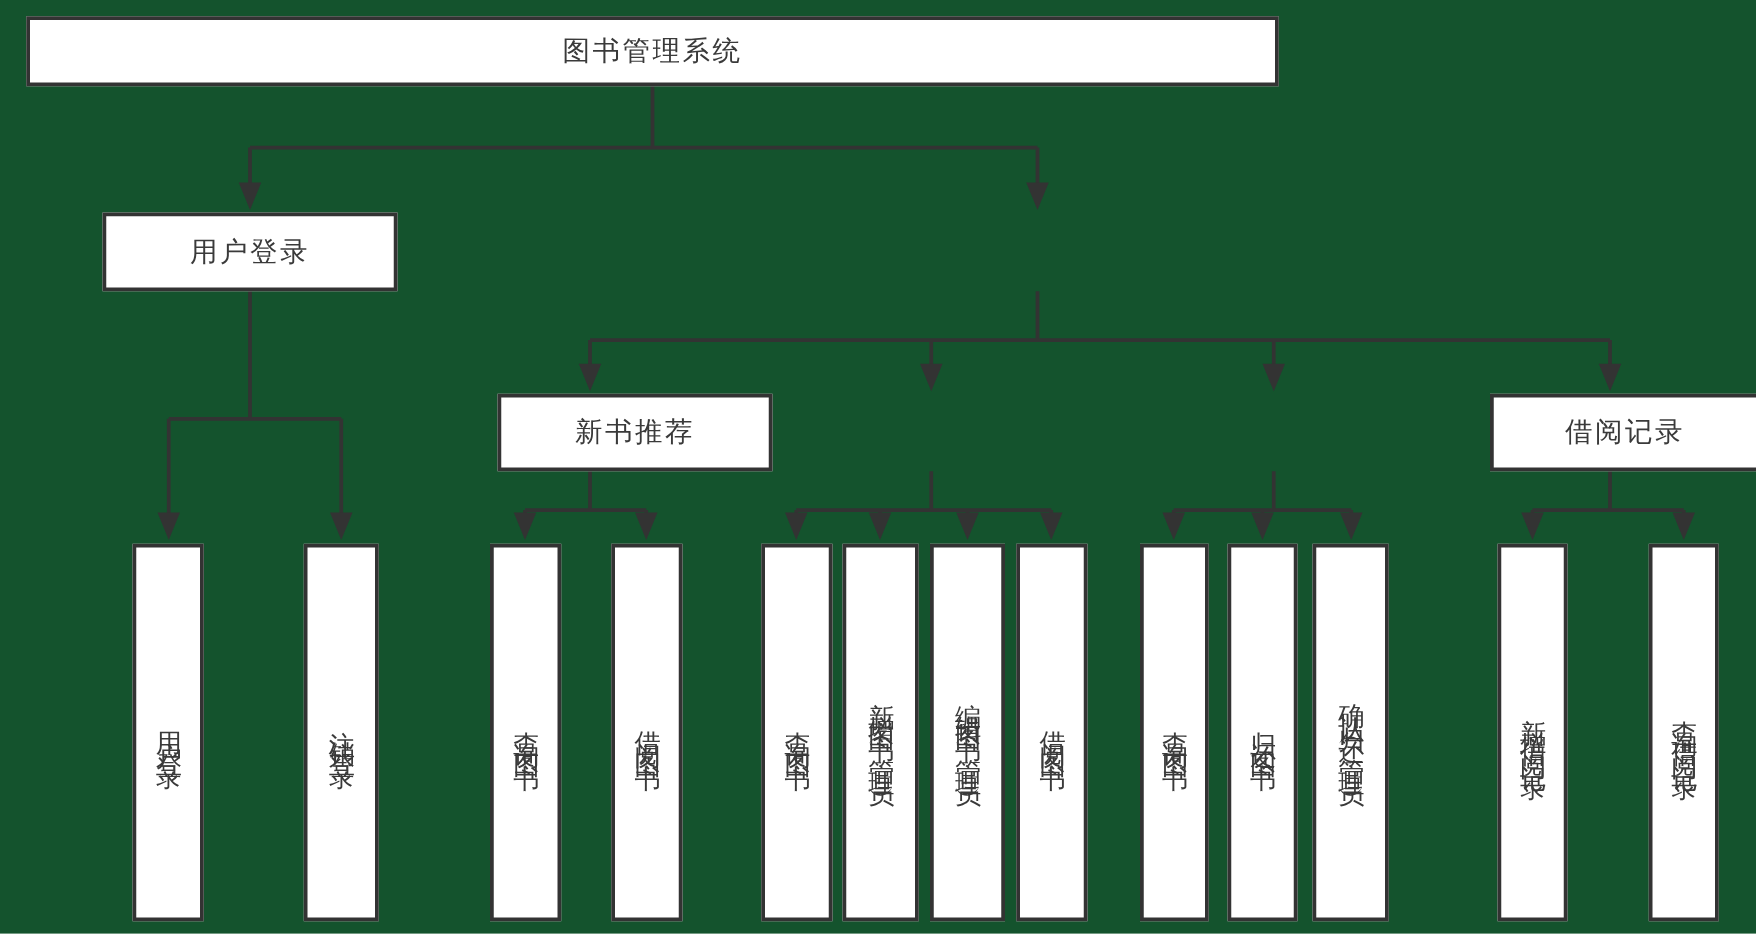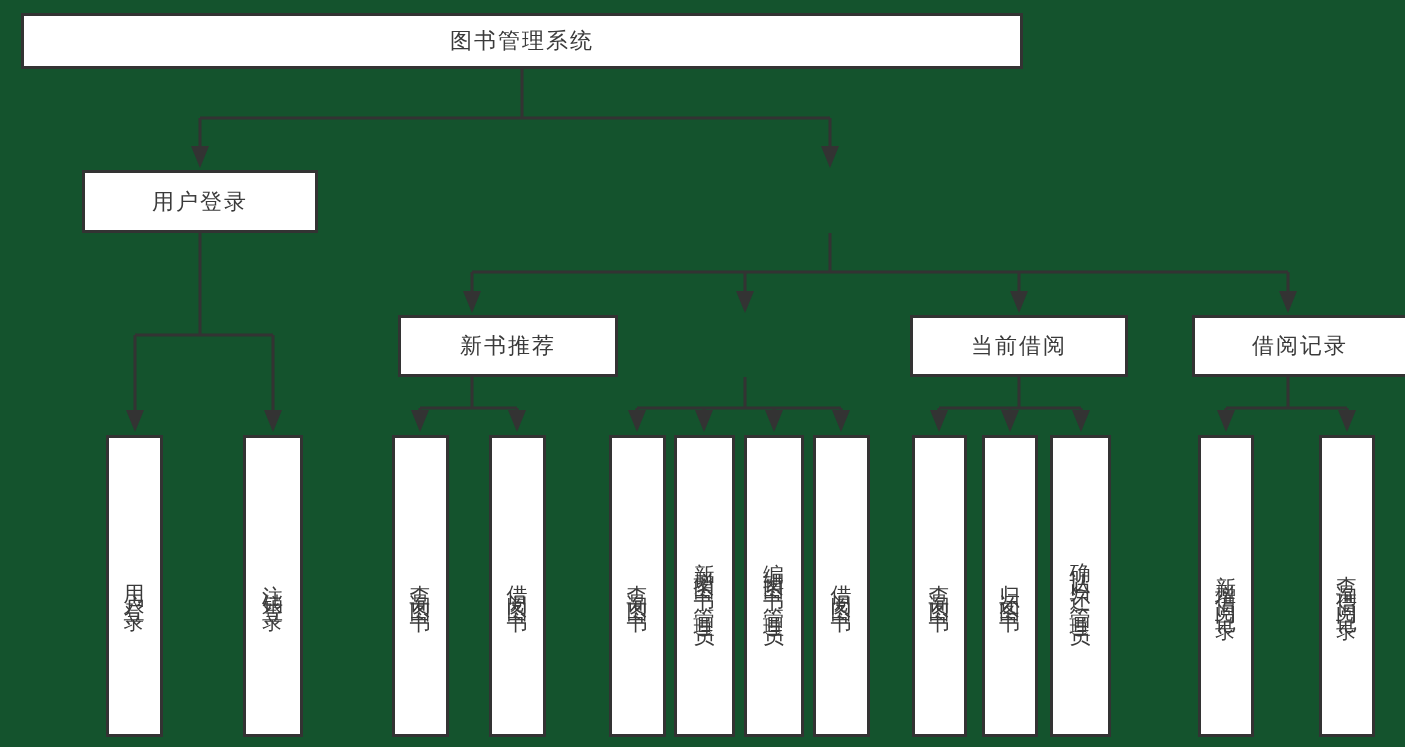--- a/index.html
+++ b/index.html
@@ -79,23 +79,20 @@
     <span class="lbl">图书管理系统</span>
   </div>
 
   <div class="box h" id="user-login">
     <span class="lbl">用户登录</span>
   </div>
 
   <div class="box h" id="rec">
     <span class="lbl">新书推荐</span>
   </div>
-  <div class="box h" id="current">
-    <span class="lbl">当前借阅</span>
-  </div>
   <div class="box h" id="records">
     <span class="lbl">借阅记录</span>
   </div>
 
   <div class="box v leaf" id="lf1">
     <span class="lbl">用户登录</span>
   </div>
   <div class="box v leaf" id="lf2">
     <span class="lbl">注销登录</span>
   </div>

